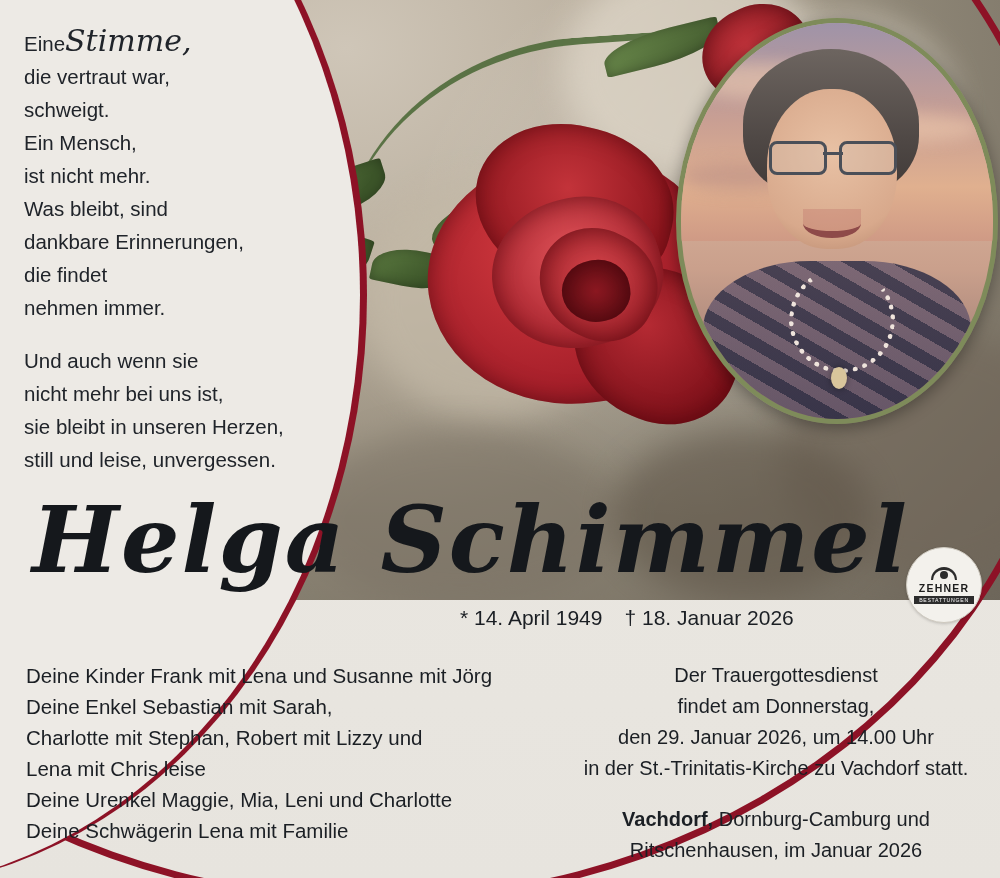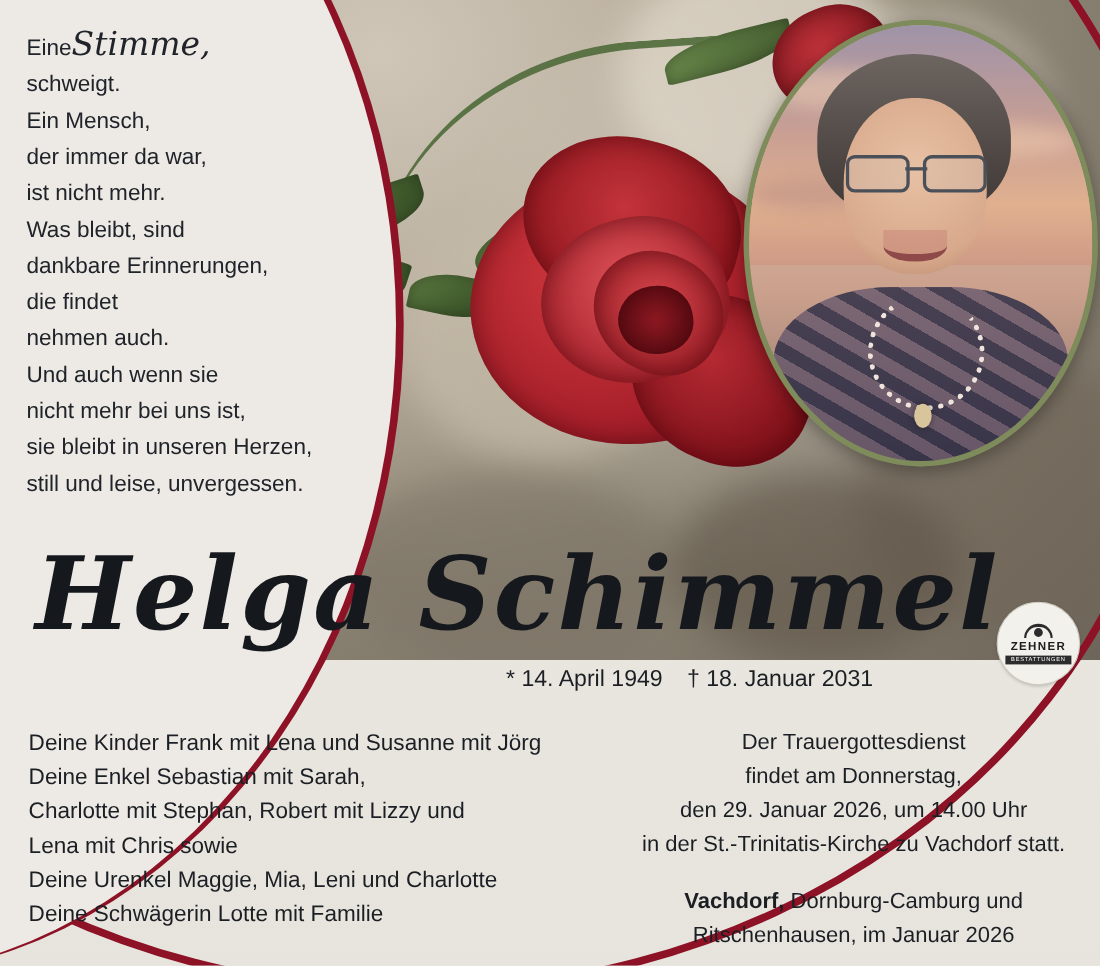--- a/index.html
+++ b/index.html
@@ -204,21 +204,21 @@
   .verse {
     position: absolute;
     left: 24px;
     top: 24px;
     width: 270px;
     color: #20242a;
     font-size: 20.5px;
     line-height: 33px;
   }
   .verse .line { white-space: nowrap; }
-  .verse .stanza2 { }
+  .verse .stanza2 { margin-top: 20px; }
   .script-word {
     font-family: "DejaVu Serif", serif;
     font-style: italic;
     font-size: 30px;
   }
 
   
   .name {
     position: absolute;
     left: 32px;
@@ -362,55 +362,55 @@
       <div class="lens r"></div>
       <div class="bridge"></div>
     </div>
     <div class="smile"></div>
     <div class="necklace"></div>
     <div class="pendant"></div>
   </div>
 
   <div class="verse">
     <div class="line"><span>Eine</span><span class="script-word">Stimme,</span></div>
+    <div class="line">die vertraut war,</div>
     <div class="line">schweigt.</div>
     <div class="line">Ein Mensch,</div>
-    <div class="line">der immer da war,</div>
     <div class="line">ist nicht mehr.</div>
     <div class="line">Was bleibt, sind</div>
     <div class="line">dankbare Erinnerungen,</div>
     <div class="line">die findet</div>
-    <div class="line">nehmen auch.</div>
+    <div class="line">nehmen immer.</div>
 
     <div class="stanza2">
       <div class="line">Und auch wenn sie</div>
       <div class="line">nicht mehr bei uns ist,</div>
       <div class="line">sie bleibt in unseren Herzen,</div>
       <div class="line">still und leise, unvergessen.</div>
     </div>
   </div>
 
   <div class="name">Helga Schimmel</div>
   <div class="dates">
-    <span>* 14. April 1949</span><span class="sep"></span><span>† 18. Januar 2031</span>
+    <span>* 14. April 1949</span><span class="sep"></span><span>† 18. Januar 2026</span>
   </div>
 
   <div class="logo">
     <div class="sun"></div>
     <div class="brand">ZEHNER</div>
     <div class="sub">BESTATTUNGEN</div>
   </div>
 
   <div class="col-left">
     <div class="nowrap">Deine Kinder Frank mit Lena und Susanne mit Jörg</div>
     <div class="nowrap">Deine Enkel Sebastian mit Sarah,</div>
     <div class="nowrap">Charlotte mit Stephan, Robert mit Lizzy und</div>
-    <div class="nowrap">Lena mit Chris sowie</div>
+    <div class="nowrap">Lena mit Chris leise</div>
     <div class="nowrap">Deine Urenkel Maggie, Mia, Leni und Charlotte</div>
-    <div class="nowrap">Deine Schwägerin Lotte mit Familie</div>
+    <div class="nowrap">Deine Schwägerin Lena mit Familie</div>
   </div>
 
   <div class="col-right">
     <div class="nowrap">Der Trauergottesdienst</div>
     <div class="nowrap">findet am Donnerstag,</div>
     <div class="nowrap">den 29. Januar 2026, um 14.00 Uhr</div>
     <div class="nowrap">in der St.-Trinitatis-Kirche zu Vachdorf statt.</div>
     <div class="block2">
       <div class="nowrap"><span class="place">Vachdorf,</span><span> Dornburg-Camburg und</span></div>
       <div class="nowrap">Ritschenhausen, im Januar 2026</div>

